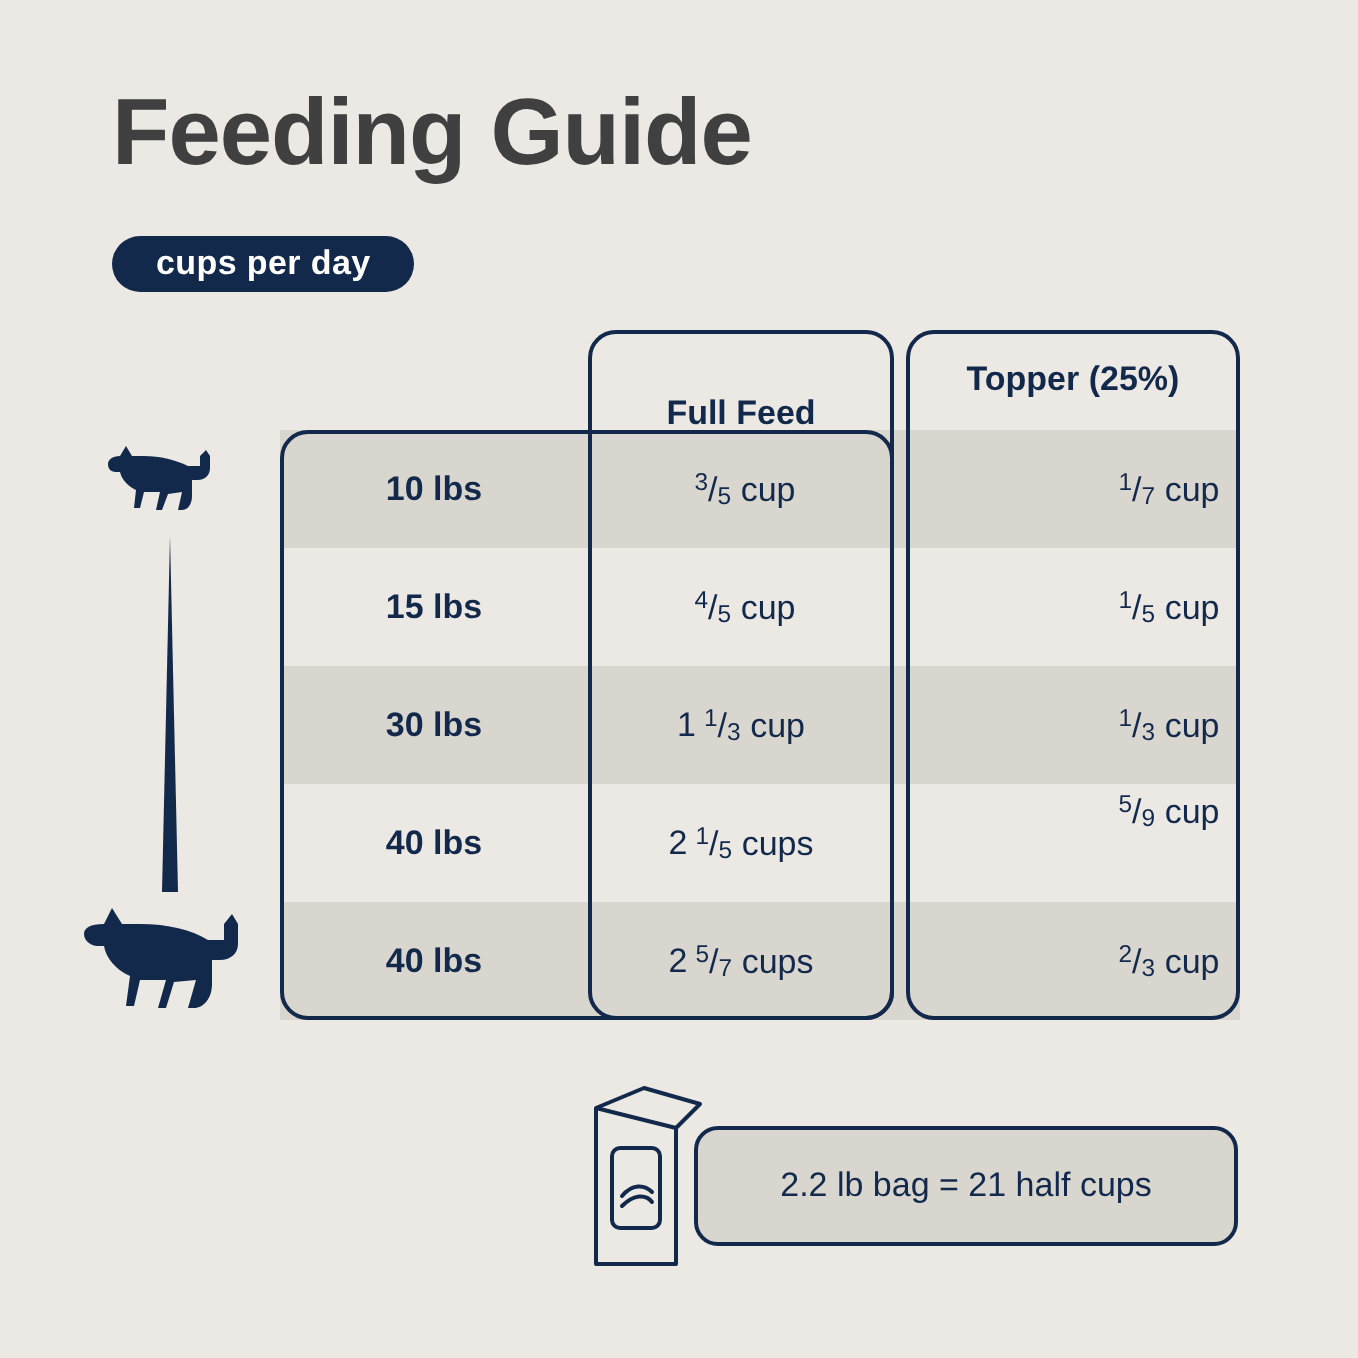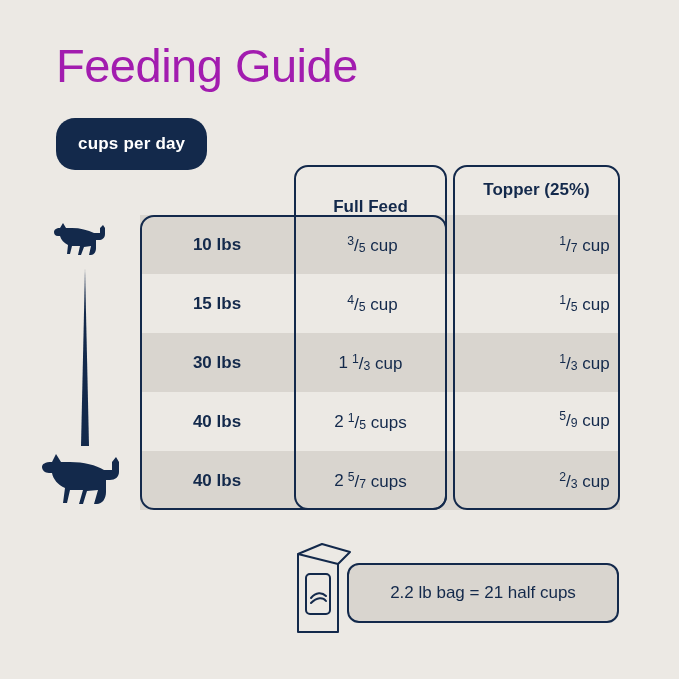--- a/index.html
+++ b/index.html
@@ -20,34 +20,34 @@
     position: absolute;
     inset: 0;
   }
 
   
   .title {
     position: absolute;
     left: 56px;
     top: 42px;
     font-size: 47px;
-    font-weight: normal;
+    font-weight: bold;
     letter-spacing: -0.5px;
-    color: #a21caf;
+    color: #404040;
     line-height: 1;
   }
 
   .pill {
     position: absolute;
     left: 56px;
     top: 118px;
     background: #13294b;
     color: #ffffff;
     border-radius: 19px;
-    padding: 12px 22px;
+    padding: 0 22px;
     height: 28px;
     display: flex;
     align-items: center;
     font-size: 17px;
     font-weight: bold;
     letter-spacing: 0.2px;
   }
 
   
   .table-area {
@@ -269,21 +269,21 @@
       <span class="frac"><span class="whole">1</span><sup>1</sup><span class="slash">/</span><sub>3</sub>&nbsp;<span>cup</span></span>
     </div>
     <div class="cell topper" style="top:168px">
       <span class="frac"><span class="whole"></span><sup>1</sup><span class="slash">/</span><sub>3</sub>&nbsp;<span>cup</span></span>
     </div>
 
     <div class="cell weight" style="top:227px">40 lbs</div>
     <div class="cell full" style="top:227px">
       <span class="frac"><span class="whole">2</span><sup>1</sup><span class="slash">/</span><sub>5</sub>&nbsp;<span>cups</span></span>
     </div>
-    <div class="cell topper" style="top:225px">
+    <div class="cell topper" style="top:211px">
       <span class="frac"><span class="whole"></span><sup>5</sup><span class="slash">/</span><sub>9</sub>&nbsp;<span>cup</span></span>
     </div>
 
     <div class="cell weight" style="top:286px">40 lbs</div>
     <div class="cell full" style="top:286px">
       <span class="frac"><span class="whole">2</span><sup>5</sup><span class="slash">/</span><sub>7</sub>&nbsp;<span>cups</span></span>
     </div>
     <div class="cell topper" style="top:286px">
       <span class="frac"><span class="whole"></span><sup>2</sup><span class="slash">/</span><sub>3</sub>&nbsp;<span>cup</span></span>
     </div>

